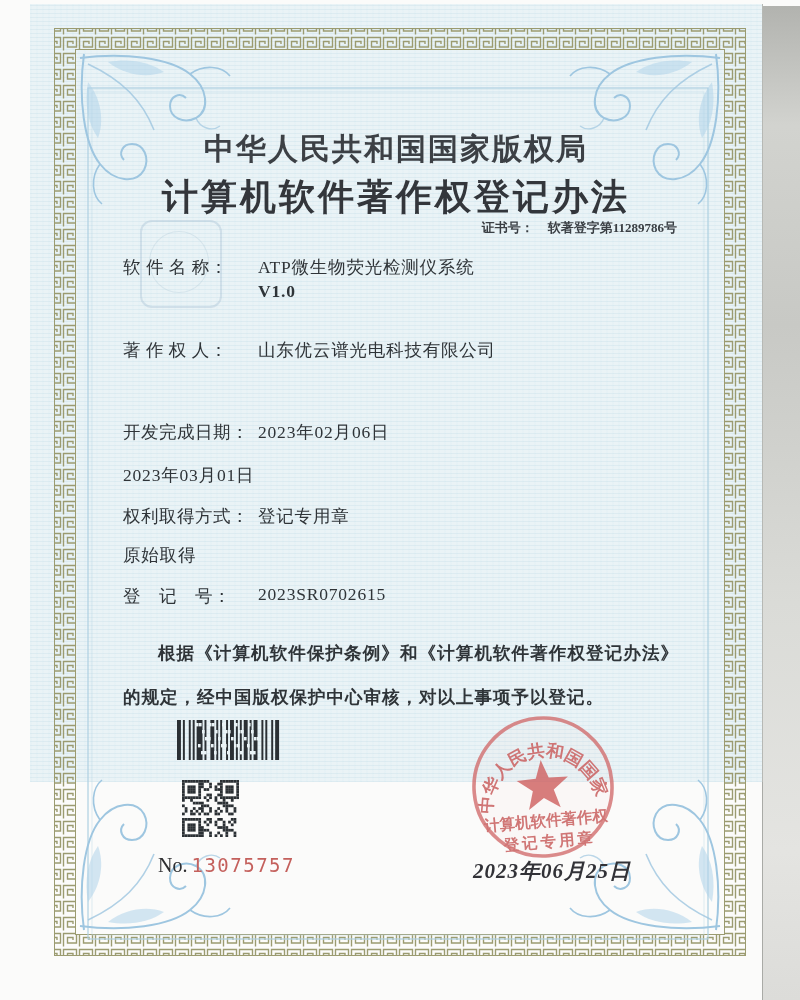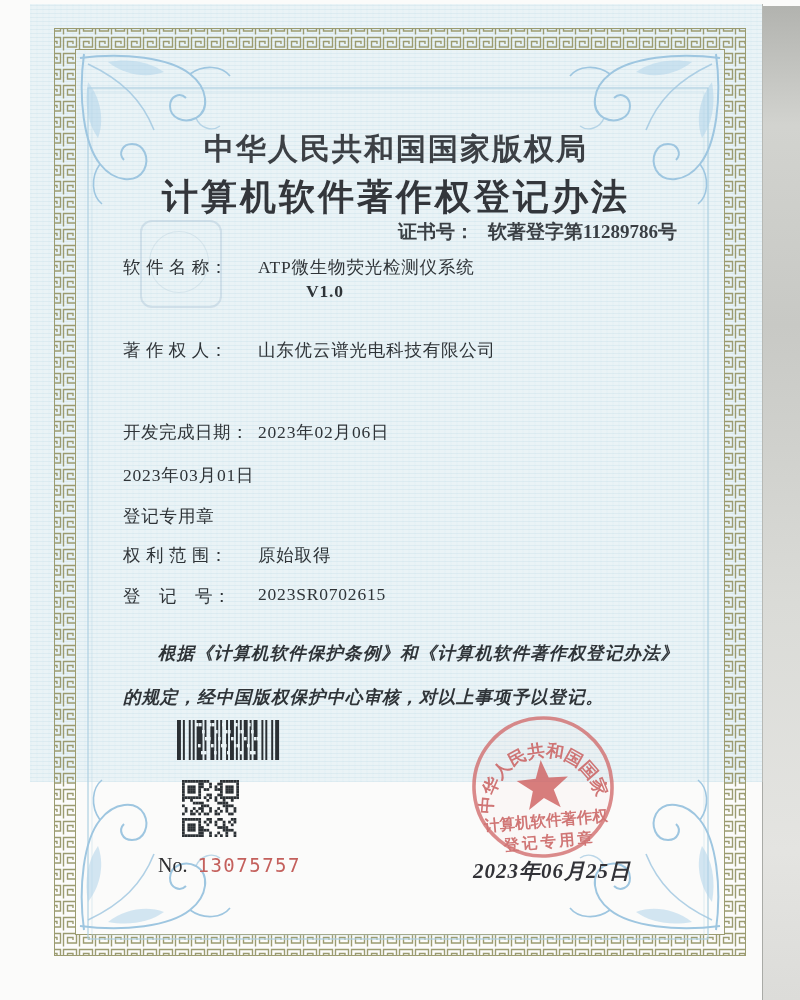--- a/index.html
+++ b/index.html
@@ -32,39 +32,39 @@
   }
   .authority{
     position:absolute;left:0;right:0;top:125px;text-align:center;
     font-size:30px;font-weight:700;letter-spacing:2px;color:#3c4045;
   }
   .cert-title{
     position:absolute;left:0;right:0;top:169px;text-align:center;
     font-size:36px;font-weight:700;letter-spacing:3px;color:#33363b;
   }
   .cert-no{
-    position:absolute;right:85px;top:215px;font-size:19px;font-weight:700;color:#3a3f44;
+    position:absolute;right:85px;top:215px;font-size:13px;font-weight:700;color:#3a3f44;
   }
   .cert-no .gap{display:inline-block;width:14px;}
   .row{position:absolute;left:93px;display:flex;font-size:17.5px;color:#2f3438;font-weight:400;}
   .row .lab{width:135px;flex:none;letter-spacing:0.5px;}
   .row .val{letter-spacing:0.8px;}
   .r0{top:251px}.r1{top:334px}.r2{top:416px}.r3{top:459px}.r4{top:500px}.r5{top:539px}.r6{top:580px}
-  .val2{position:absolute;left:228px;top:277px;font-size:17.5px;font-weight:700;color:#2f3438;letter-spacing:0.8px;margin-left:48px;}
+  .val2{position:absolute;left:228px;top:277px;font-size:17.5px;font-weight:700;color:#2f3438;letter-spacing:0.8px;}
   .paragraph{
     position:absolute;left:93px;top:627px;width:556px;
     font-size:17.5px;line-height:44px;letter-spacing:1px;color:#2f3438;font-weight:700;
-    text-indent:2em;text-align:justify;font-style:italic;
+    text-indent:2em;text-align:justify;
   }
   .barcode{position:absolute;left:147px;top:716px;}
   .qr{position:absolute;left:152px;top:776px;}
   .no-line{position:absolute;left:128px;top:850px;font-size:20px;color:#2e2e30;}
   .no-line .no-num{
     font-family:"DejaVu Sans Mono","Liberation Mono",monospace;
-    color:#c4605c;letter-spacing:1.5px;margin-left:10px;font-size:19px;
+    color:#c4605c;letter-spacing:1.5px;margin-left:4px;font-size:19px;
   }
   .seal{position:absolute;left:433px;top:703px;opacity:0.93;}
   .date{
     position:absolute;left:443px;top:853px;font-size:21px;font-weight:700;
     color:#323237;letter-spacing:1px;font-style:italic;
   }
 </style>
 </head>
 <body>
 
@@ -124,24 +124,24 @@
     <span class="val">山东优云谱光电科技有限公司</span>
   </div>
   <div class="row r2">
     <span class="lab">开发完成日期：</span>
     <span class="val">2023年02月06日</span>
   </div>
   <div class="row r3">
     <span class="val">2023年03月01日</span>
   </div>
   <div class="row r4">
+    <span class="lab">权利取得方式：</span>
     <span class="val">登记专用章</span>
   </div>
   <div class="row r5">
-    <span class="lab">权 利 范 围：</span>
     <span class="val">原始取得</span>
   </div>
   <div class="row r6">
     <span class="lab">登　记　号：</span>
     <span class="val">2023SR0702615</span>
   </div>
 
   <div class="paragraph">根据《计算机软件保护条例》和《计算机软件著作权登记办法》的规定，经中国版权保护中心审核，对以上事项予以登记。</div>
 
   <svg id="barcode-svg" class="barcode" width="106" height="40" viewBox="0 0 106 40">

